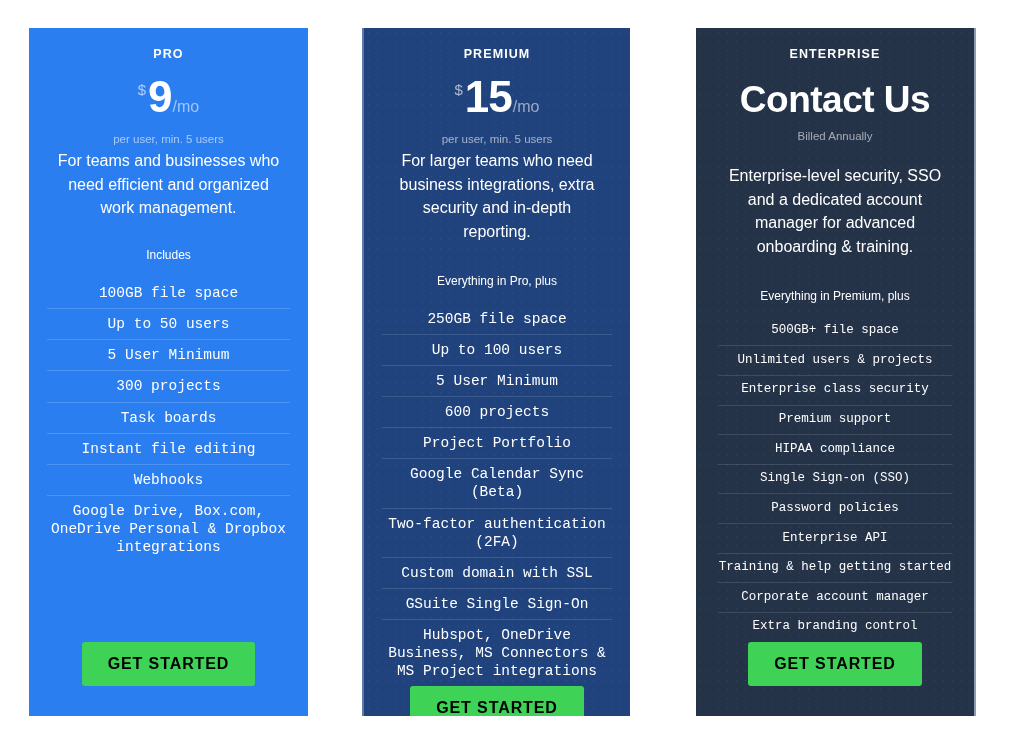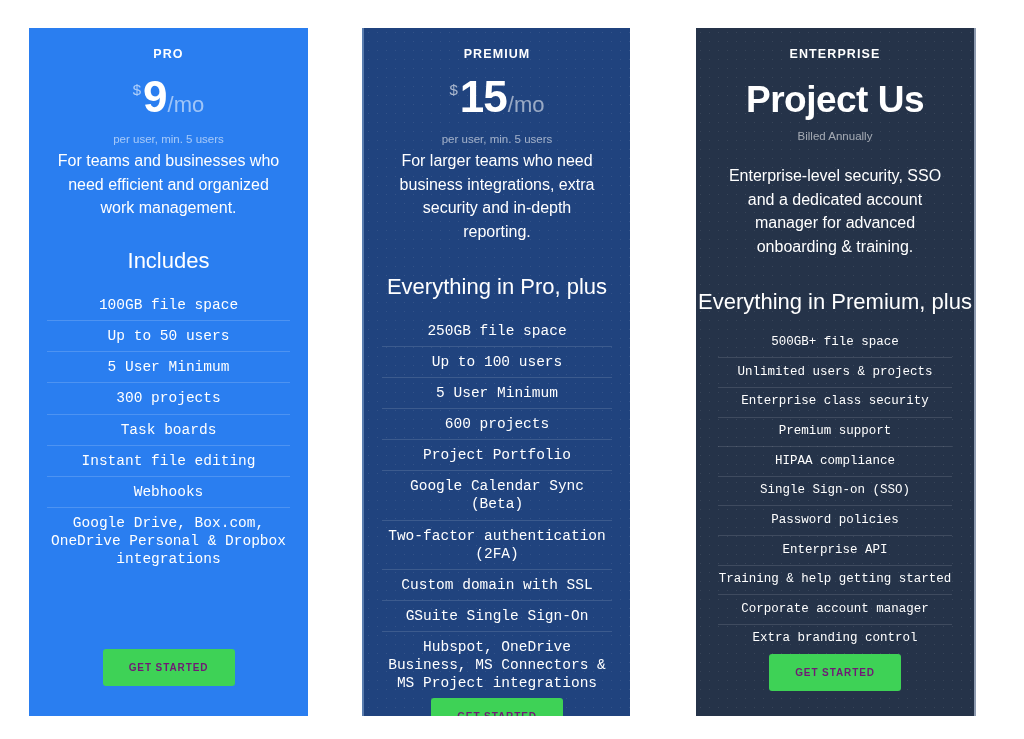--- a/index.html
+++ b/index.html
@@ -76,21 +76,21 @@
     margin-top: 7px;
     margin-right: 2px;
   }
   .price-amount {
     font-size: 44px;
     font-weight: bold;
     color: #ffffff;
     letter-spacing: -1px;
   }
   .price-period {
-    font-size: 22px;
+    font-size: 16px;
     font-weight: normal;
     color: rgba(255,255,255,0.55);
     margin-left: 1px;
   }
 
   .contact-title {
     margin-top: 20px;
     font-size: 37px;
     font-weight: bold;
     color: #ffffff;
@@ -109,21 +109,21 @@
     margin-top: 4px;
     padding: 0 24px;
     font-size: 16px;
     line-height: 1.48;
     color: #ffffff;
   }
   .card--enterprise .plan-desc { margin-top: 22px; }
 
   .includes-heading {
     margin-top: 28px;
-    font-size: 22px;
+    font-size: 12px;
     color: #ffffff;
   }
   .card--premium .includes-heading,
   .card--enterprise .includes-heading { margin-top: 30px; }
 
   
   .features {
     list-style: none;
     margin-top: 16px;
     padding: 0 18px;
@@ -151,25 +151,25 @@
   
   .cta-zone {
     margin-top: auto;
     padding-bottom: 30px;
     display: flex;
     justify-content: center;
   }
   .cta-button {
     display: inline-block;
     background: #3ed256;
-    color: #701a75;
+    color: #000000;
     border: none;
     border-radius: 3px;
     font-family: "Liberation Sans", sans-serif;
-    font-size: 10px;
+    font-size: 16px;
     font-weight: bold;
     letter-spacing: 0.9px;
     padding: 13px 26px;
     cursor: pointer;
     min-width: 132px;
   }
 </style>
 </head>
 <body>
 
@@ -231,21 +231,21 @@
     </ul>
 
     <div class="cta-zone">
       <button class="cta-button">GET STARTED</button>
     </div>
   </div>
 
   <div class="card card--enterprise">
     <div class="plan-name">ENTERPRISE</div>
 
-    <div class="contact-title">Project Us</div>
+    <div class="contact-title">Contact Us</div>
 
     <div class="price-note price-note--enterprise">Billed Annually</div>
     <div class="plan-desc">Enterprise-level security, SSO and a dedicated account manager for advanced onboarding &amp; training.</div>
     <div class="includes-heading">Everything in Premium, plus</div>
 
     <ul class="features">
       <li>500GB+ file space</li>
       <li>Unlimited users &amp; projects</li>
       <li>Enterprise class security</li>
       <li>Premium support</li>

